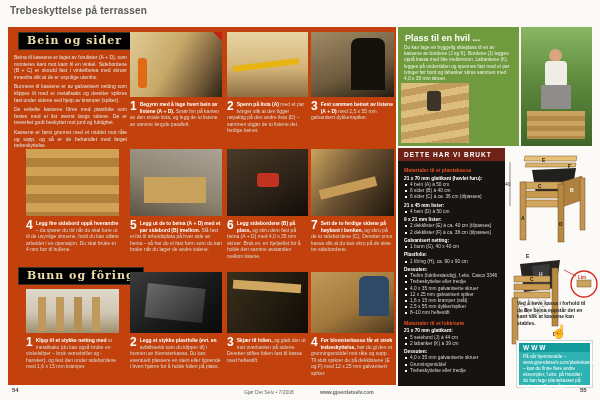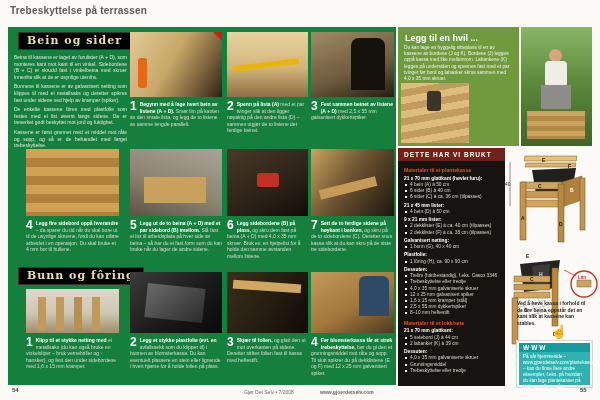--- a/index.html
+++ b/index.html
@@ -6,21 +6,21 @@
   html,body { width:600px; height:400px; }
   body { font-family:"Liberation Sans", sans-serif; background:#fbfaf7; position:relative; overflow:hidden; }
   .abs { position:absolute; }
 
   
   .page-title { left:10px; top:5px; font-size:10px; font-weight:bold; color:#59585480; color:#5a5954; letter-spacing:.2px; }
   .footer-txt { font-size:5px; color:#666; top:389px; }
   .pagenum { font-size:6px; font-weight:bold; color:#3a3a3a; top:387px; }
 
   
-  .black-panel { left:8px; top:27px; width:388px; height:358px; background:#15803d; }
+  .black-panel { left:8px; top:27px; width:388px; height:358px; background:#c2410c; }
   .sec-header { position:absolute; background:#000; border:1px solid #35342c; color:#ecdca8; font-family:"DejaVu Serif", serif; font-weight:bold; font-size:11px; letter-spacing:1px; padding:1px 8px 2px; }
   .intro { position:absolute; left:6px; top:27px; width:113px; color:#e6e6e1; font-size:5px; line-height:1.32; text-align:justify; }
   .intro p { margin-bottom:3px; }
 
   .photo { position:absolute; overflow:hidden; }
   .cap { position:absolute; color:#dddcd6; font-size:5px; line-height:1.32; }
   .cap .num { float:left; font-size:12px; font-weight:bold; color:#fff; margin-right:3px; line-height:.9; }
   .cap b { color:#fff; }
 
   
@@ -167,21 +167,21 @@
     <span>og glatt den ut mot overkanten på sidene. Deretter stiftes folien fast til kassa med heftestift.</span>
   </div>
   <div class="cap" style="left:303px;top:310px;width:83px;">
     <span class="num">4</span>
     <b>Før blomsterkassa får et strøk trebeskyttelse,</b>
     <span>bør du gi den et grunningsmiddel mot råte og sopp. Til slutt spikrer du på dekklistene (E og F) med 12 x 25 mm galvanisert spiker.</span>
   </div>
 </div>
 
 <div class="abs green-box">
-  <div class="green-title">Legg til en hvil ...</div>
+  <div class="green-title">Plass til en hvil ...</div>
   <div class="green-body">Du kan lage en hyggelig sitteplass til en av kassene av bordene (J og K). Bordene (J) legges oppå kassa med like mellomrom. Labankene (K) legges på undersiden og spennes fast med et par tvinger før bord og labanker skrus sammen med 4,0 x 35 mm skruer.</div>
   <div class="photo green-photo">
     <i class="acc" style="left:26px;top:8px;width:14px;height:20px;background:#3c3428;border-radius:3px;"></i>
   </div>
 </div>
 
 <div class="abs photo woman-photo">
   <i class="acc" style="left:28px;top:22px;width:13px;height:13px;background:#d8a57e;border-radius:50%;"></i>
   <i class="acc" style="left:24px;top:34px;width:22px;height:26px;background:#f0ede6;border-radius:4px;"></i>
   <i class="acc" style="left:20px;top:58px;width:30px;height:24px;background:#8e8d8a;"></i>

